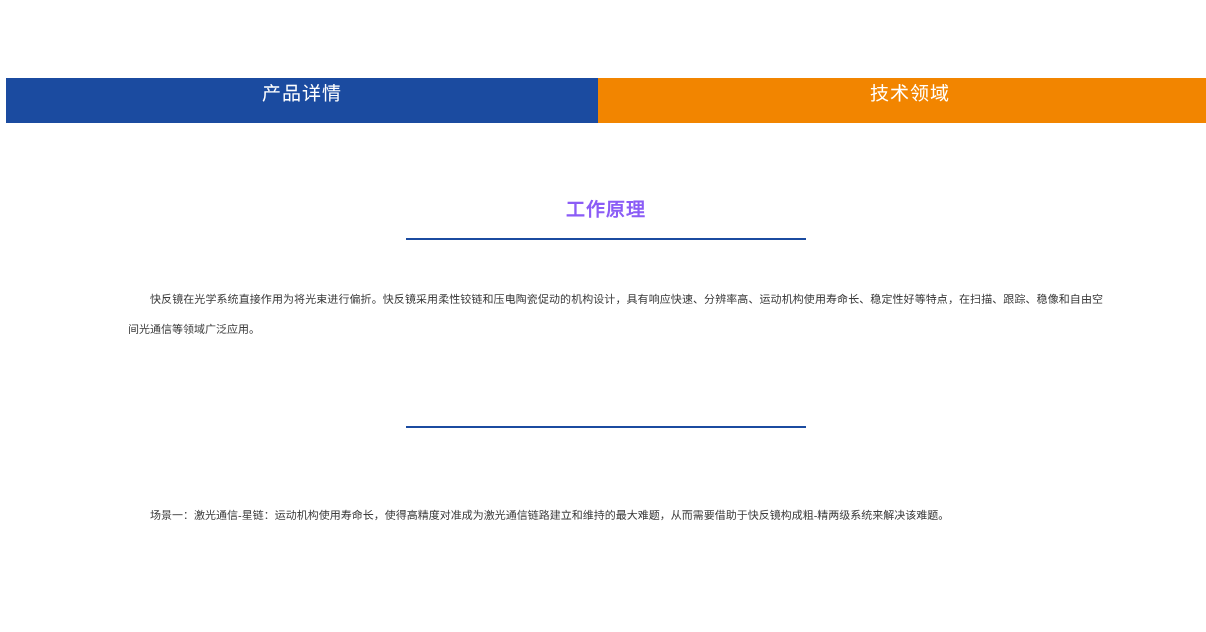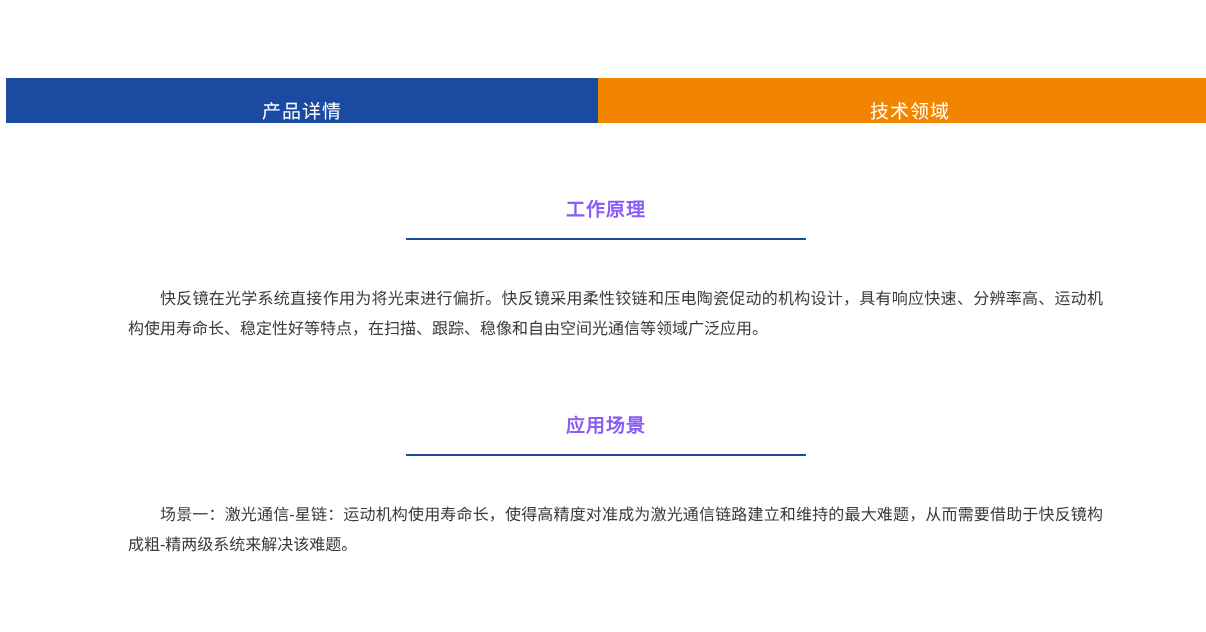--- a/index.html
+++ b/index.html
@@ -21,21 +21,21 @@
     position: absolute;
     top: 78px;
     left: 6px;
     width: 1200px;
     height: 45px;
     display: flex;
   }
   .tab {
     height: 45px;
     display: flex;
-    align-items: flex-end;
+    align-items: flex-start;
     justify-content: center;
     color: #ffffff;
     font-size: 19px;
     letter-spacing: 1px;
     cursor: pointer;
     user-select: none;
   }
   .tab-product {
     width: 600px;
     background: #1b4ba0;
@@ -67,21 +67,21 @@
     width: 400px;
     height: 0;
     border-top: 2px solid #1b4ba0;
     margin: 14px auto 0 auto;
   }
 
   .section-body {
     position: absolute;
     left: 122px;
     width: 975px;
-    font-size: 16px;
+    font-size: 11px;
     line-height: 30px;
     color: #3a3a3a;
     text-align: justify;
   }
   .section-body p {
     margin: 0;
     text-indent: 2em;
   }
   .body-principle { top: 88px; }
   .body-scenario  { top: 88px; }
@@ -100,18 +100,17 @@
 
 <div class="section section-principle">
   <div class="section-heading">工作原理</div>
   <div class="section-rule"></div>
   <div class="section-body body-principle">
     <p>快反镜在光学系统直接作用为将光束进行偏折。快反镜采用柔性铰链和压电陶瓷促动的机构设计，具有响应快速、分辨率高、运动机构使用寿命长、稳定性好等特点，在扫描、跟踪、稳像和自由空间光通信等领域广泛应用。</p>
   </div>
 </div>
 
 <div class="section section-scenario">
-  <div class="section-heading">应用场景</div>
   <div class="section-rule"></div>
   <div class="section-body body-scenario">
     <p>场景一：激光通信-星链：运动机构使用寿命长，使得高精度对准成为激光通信链路建立和维持的最大难题，从而需要借助于快反镜构成粗-精两级系统来解决该难题。</p>
   </div>
 </div>
 
 </body></html>

